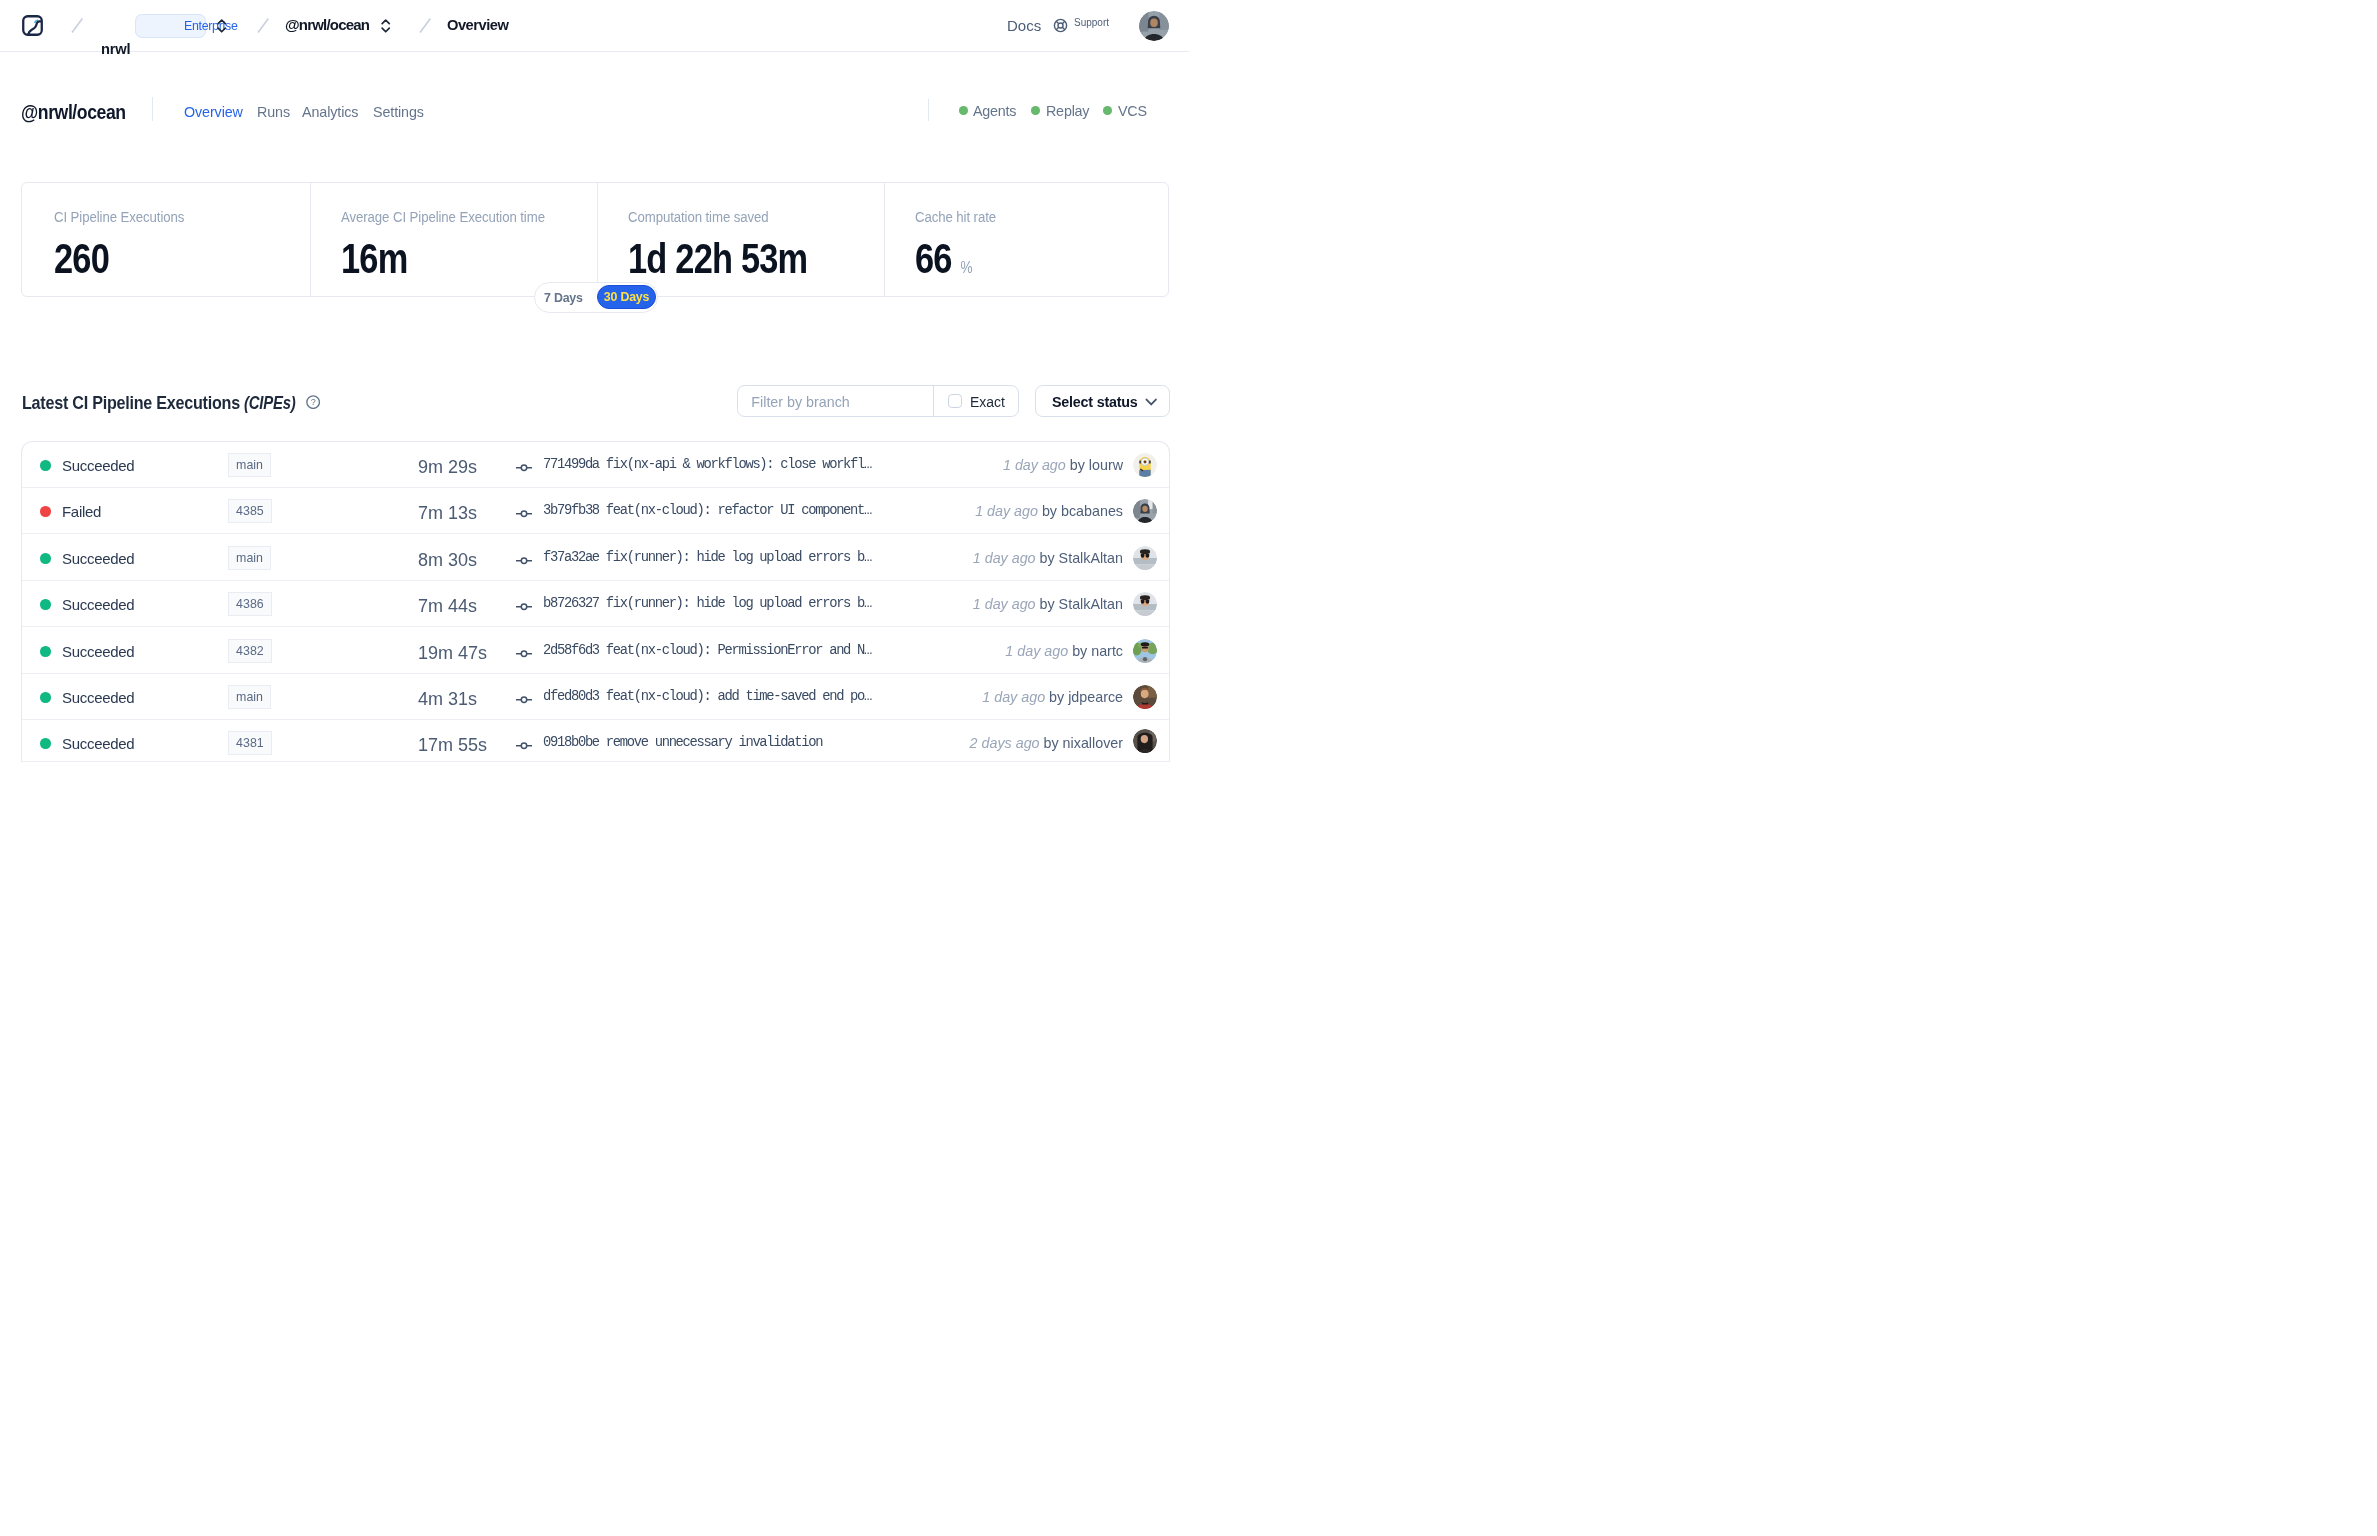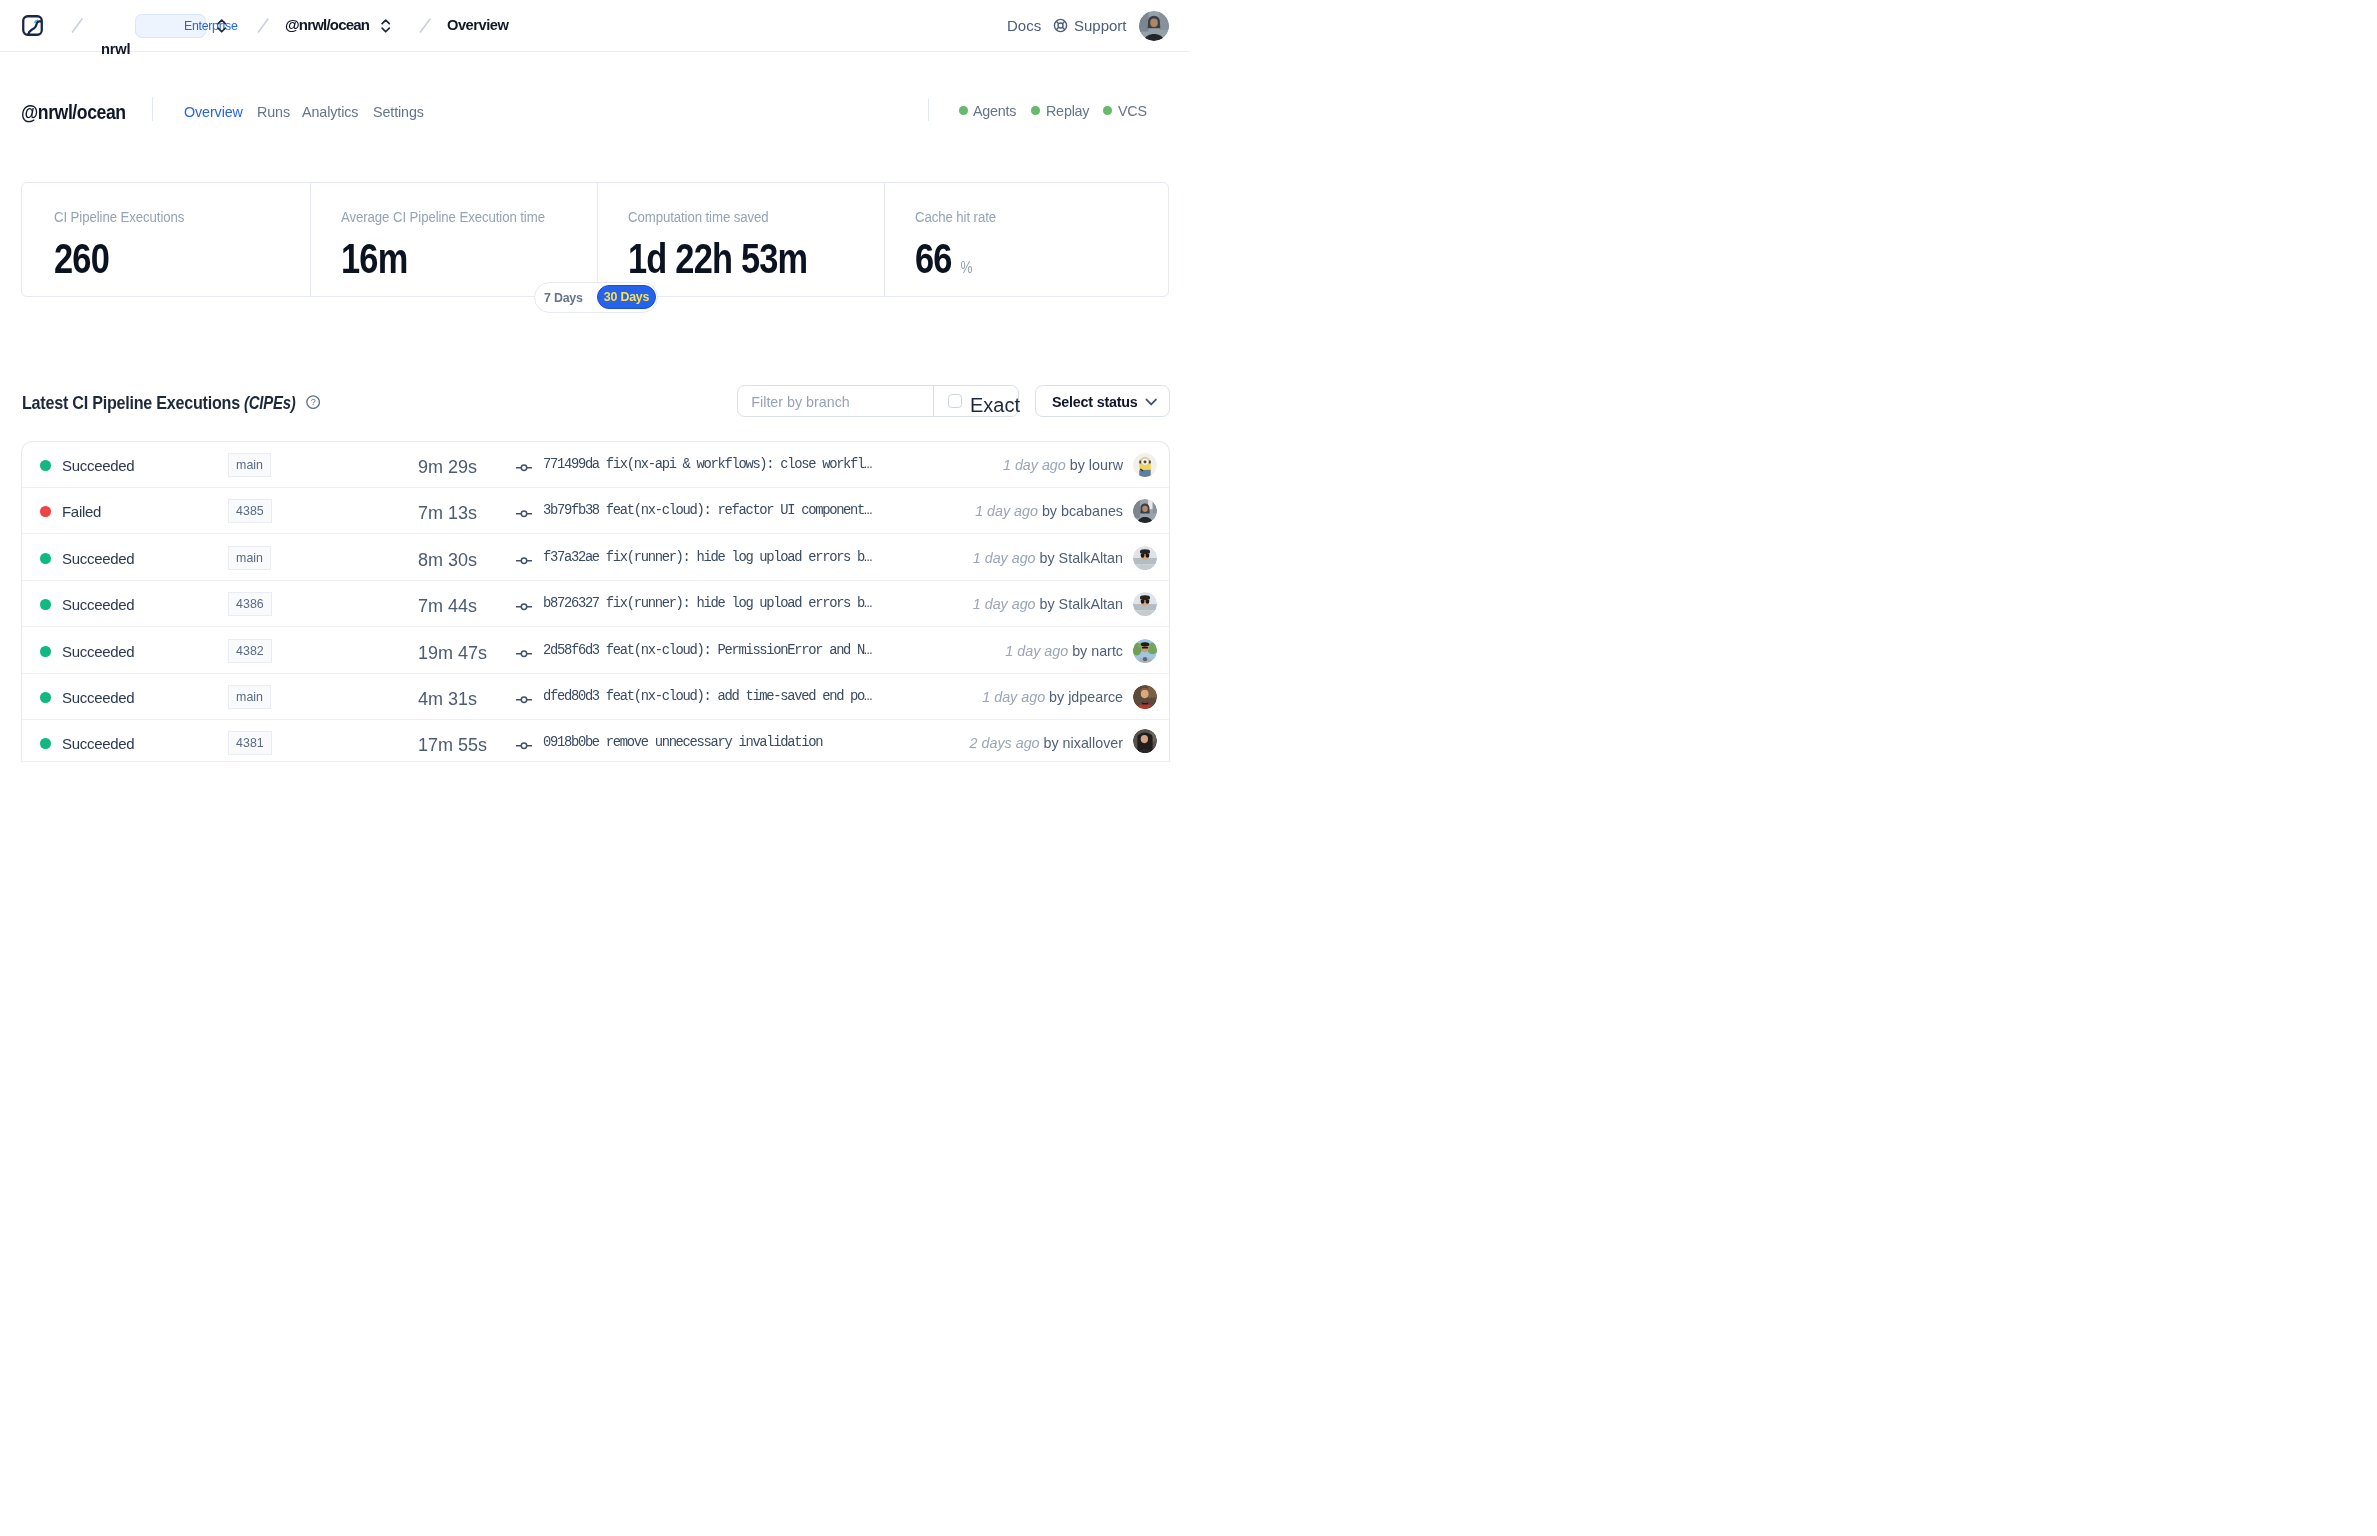--- a/index.html
+++ b/index.html
@@ -7,21 +7,21 @@
   .abs { position:absolute; }
   body { position:relative; }
 
   
   #header { position:absolute; left:0; top:0; width:1189px; height:52px; background:#fff; border-bottom:1px solid #e8eaf1; }
   #nrwl { position:absolute; left:101px; top:17px; font-size:14.7px; font-weight:700; color:#111827; letter-spacing:-0.2px;margin-top:24px; }
   #ent { position:absolute; left:135px; top:13.8px; width:71px; height:24px; line-height:22px; text-align:center; background:#eef4fe; border:1px solid #d7e4fc; border-radius:6.7px; color:#2563eb; font-size:12.4px; font-weight:500; letter-spacing:-0.3px;padding-left:48px; }
   #org { position:absolute; left:285px; top:16px; font-size:15px; font-weight:700; color:#111827; letter-spacing:-0.8px; }
   #ovw { position:absolute; left:447px; top:17px; font-size:14.7px; font-weight:700; color:#111827; letter-spacing:-0.5px; }
   #docs { position:absolute; left:1007px; top:17px; font-size:15px; font-weight:500; color:#4c5d77; }
-  #support { position:absolute; left:1074px; top:17px; font-size:15px; font-weight:500; color:#4c5d77; }
+  #support { position:absolute; left:1074px; top:17px; font-size:10px; font-weight:500; color:#4c5d77; }
 
   
   #orgname { position:absolute; left:21px; top:100px; font-size:21px; font-weight:700; color:#0f172a; letter-spacing:-0.5px; transform:scaleX(0.84); transform-origin:left center; }
   .vdiv { position:absolute; width:1px; background:#e2e8f0; }
   .tab { position:absolute; top:104px; font-size:14.3px; font-weight:500; color:#64748b; letter-spacing:-0.1px; }
   .tab.active { color:#2563eb; }
   .statuslbl { position:absolute; top:103px; font-size:14.3px; color:#64748b; letter-spacing:-0.2px; }
   .gdot { position:absolute; top:106px; width:8.6px; height:8.6px; border-radius:50%; background:#67b96e; }
 
   
@@ -35,21 +35,21 @@
   #d7 { position:absolute; left:9px; top:7.6px; font-size:12.4px; font-weight:700; color:#64748b; letter-spacing:-0.2px; }
   #d30 { position:absolute; left:62px; top:2.4px; width:59px; height:24px; background:#2563eb; border:1px solid #1d4ed8; border-radius:12.4px; color:#fde047; font-size:12.4px; font-weight:700; text-align:center; line-height:23px; letter-spacing:-0.2px; }
 
   
   #listtitle { position:absolute; left:22px; top:392px; font-size:19px; font-weight:700; color:#1e293b; letter-spacing:-0.3px; transform:scaleX(0.85); transform-origin:left center; white-space:nowrap; }
   #cipes { font-size:17.6px; font-style:italic; font-weight:700; }
   #filterbox { position:absolute; left:737px; top:385px; width:282px; height:32px; background:#fff; border:1px solid #d9dfea; border-radius:7.6px; }
   #filterbox .ph { position:absolute; left:13.3px; top:7.6px; font-size:14.3px; color:#94a3b8; }
   #filterbox .div { position:absolute; left:195px; top:0; width:1px; height:30px; background:#d9dfea; }
   #cb { position:absolute; left:210px; top:8px; width:14.3px; height:14.3px; border:1px solid #cbd5e1; border-radius:3.8px; background:#fff; }
-  #exact { position:absolute; left:232px; top:7.6px; font-size:20px; color:#1e293b; }
+  #exact { position:absolute; left:232px; top:7.6px; font-size:14px; color:#1e293b; }
   #selstatus { position:absolute; left:1035px; top:385px; width:135px; height:32px; background:#fff; border:1px solid #d9dfea; border-radius:7.6px; }
   #selstatus .txt { position:absolute; left:16px; top:7.6px; font-size:14.3px; font-weight:700; color:#0f172a; letter-spacing:-0.2px; }
 
   
   #table { position:absolute; left:21px; top:441px; width:1149px; height:321px; background:#fff; border:1px solid #e7e9f0; border-bottom:none; border-radius:11.4px 11.4px 0 0; }
   .row { position:absolute; left:0; width:1147px; height:46px; }
   .row .sep { position:absolute; left:0; bottom:0; width:100%; height:1px; background:#edeff4; }
   .dot { position:absolute; left:18px; top:18px; width:10.5px; height:10.5px; border-radius:50%; background:#10b981; }
   .dot.red { background:#ef4444; }
   .st { position:absolute; left:40px; top:14.7px; font-size:15px; font-weight:500; color:#2b3950; letter-spacing:-0.3px; }

